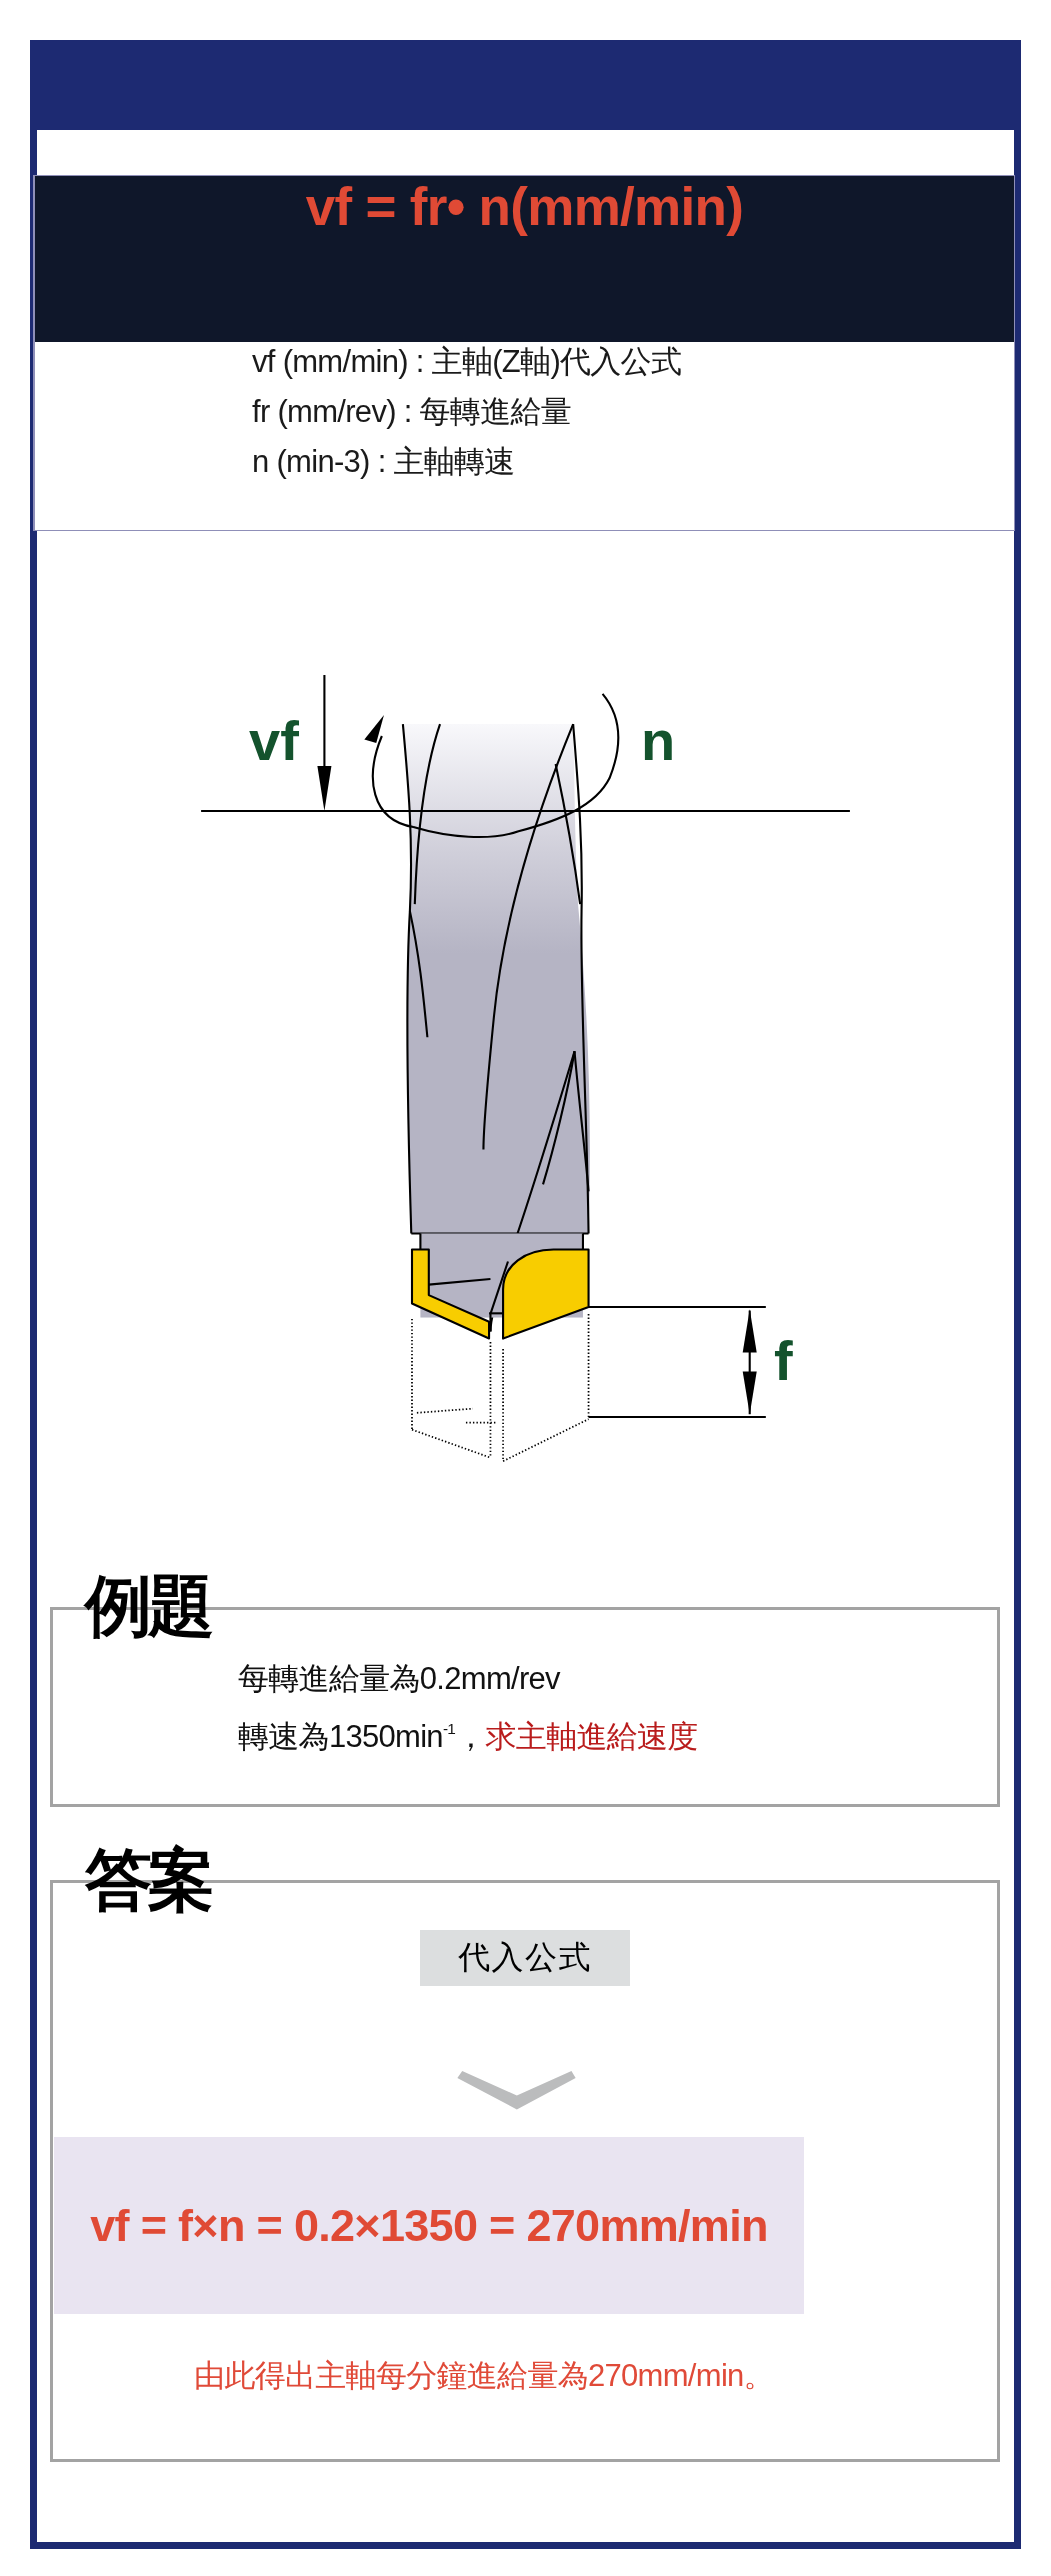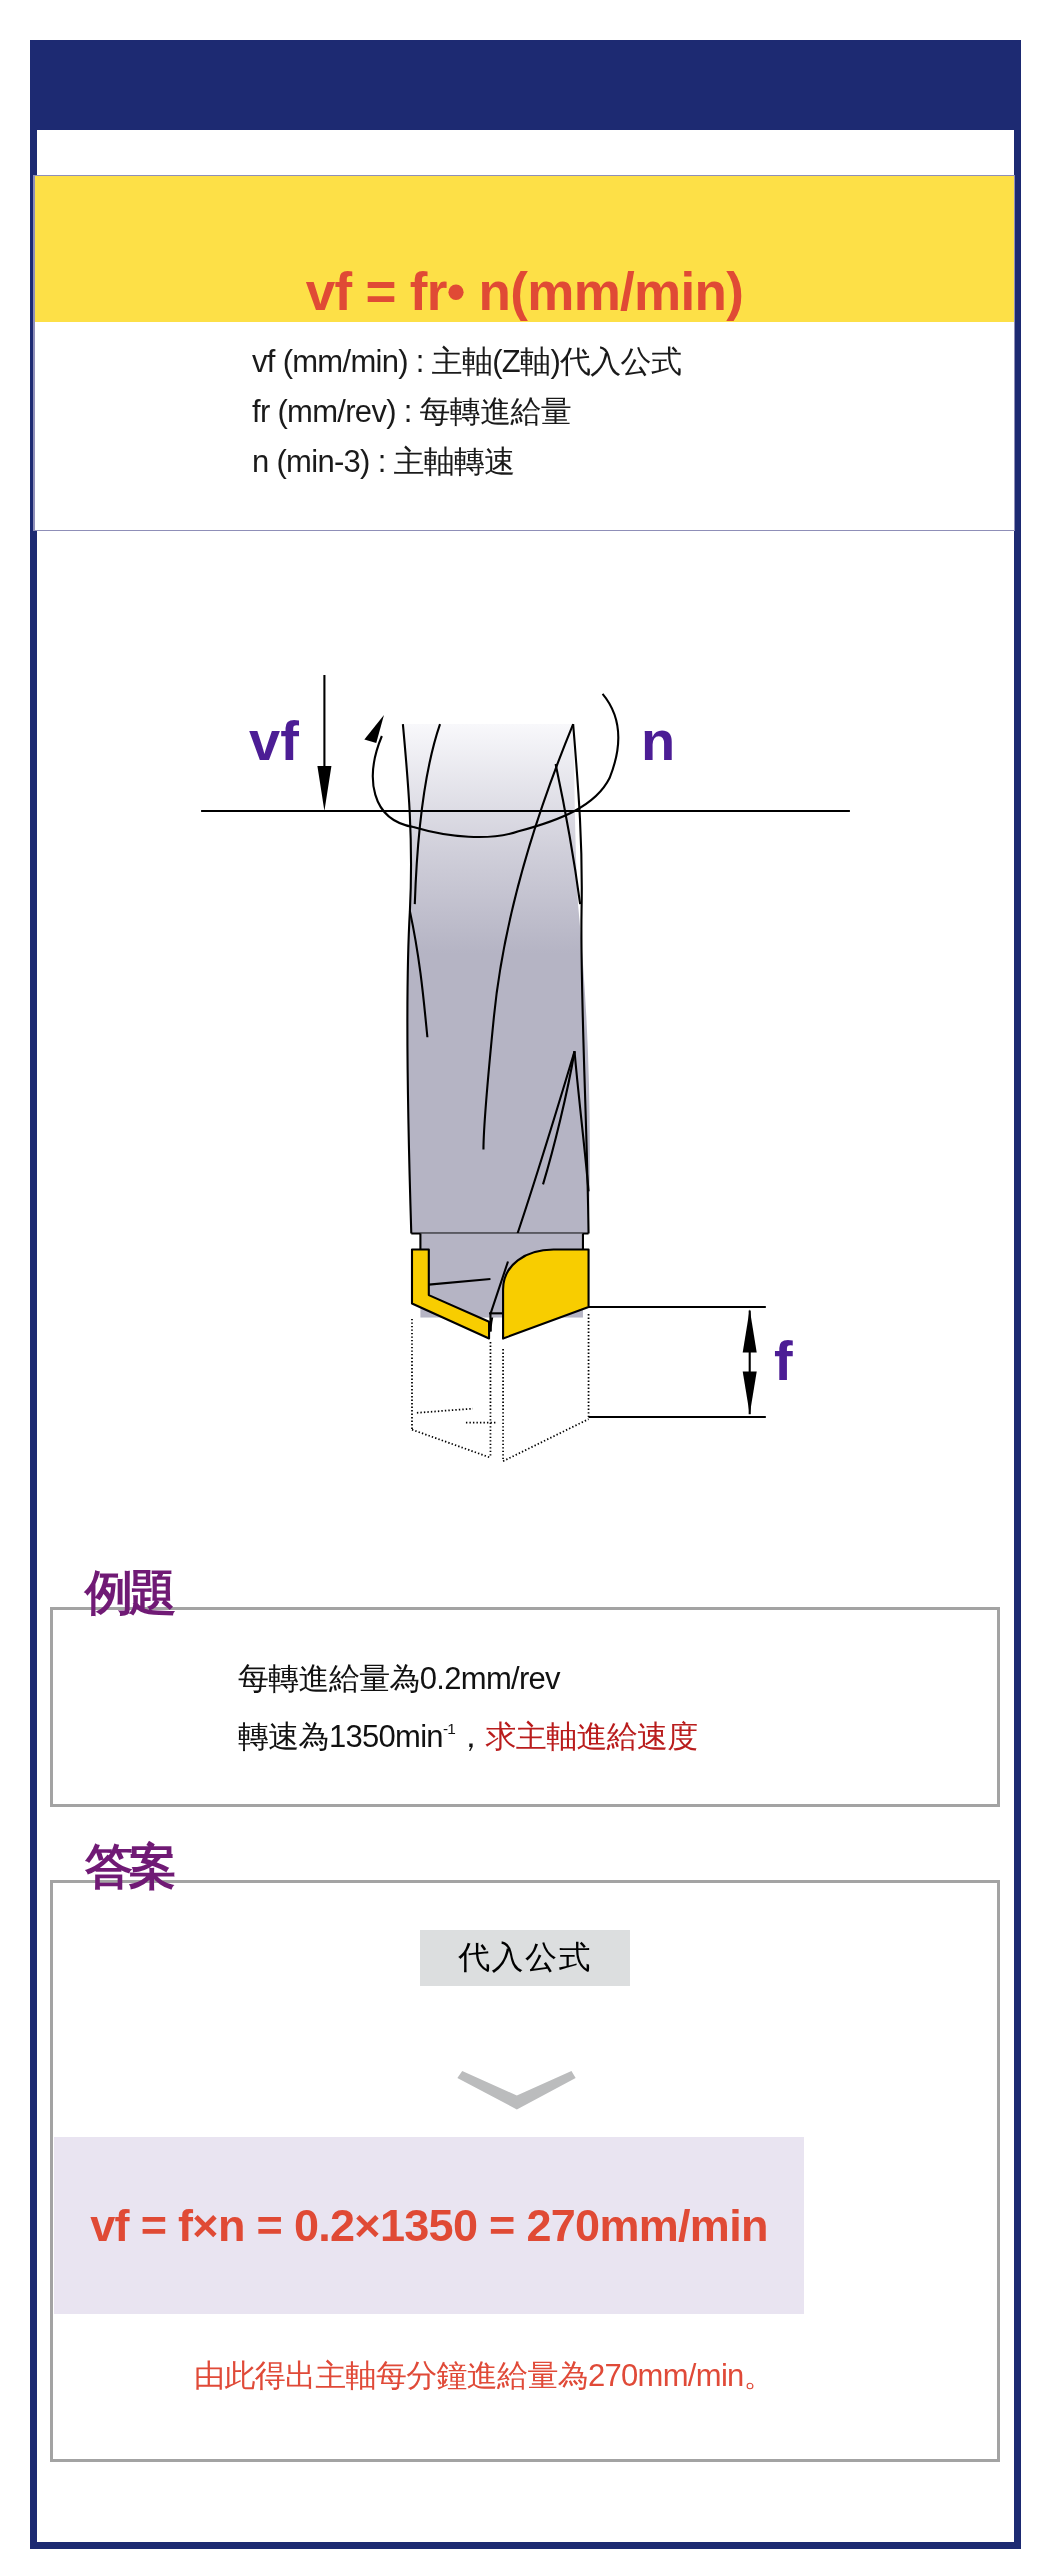--- a/index.html
+++ b/index.html
@@ -6,35 +6,35 @@
   body { width:1051px; height:2576px; position:relative; overflow:hidden;
          font-family:"Liberation Sans","DejaVu Sans",sans-serif; }
   .frame { position:absolute; left:30px; top:40px; width:991px; height:2509px;
            background:#1d2a72; }
   .frame-inner { position:absolute; left:7px; top:90px; right:7px; bottom:7px; background:#fff; }
   .header-title { position:absolute; left:0; right:0; top:0; height:90px; display:flex;
                   align-items:center; justify-content:center; color:#fff; font-size:38px;
                   letter-spacing:9.8px; font-weight:normal; }
   .formula-box { position:absolute; left:33px; top:175px; width:982px; height:356px;
                  border:1.4px solid #8f8fb8; border-left-width:2.8px; background:#fff; box-sizing:border-box; }
-  .formula-band { position:absolute; left:0; right:0; top:0; height:146px; background:#fde047;
-                  display:flex; align-items:flex-end; justify-content:center; }
+  .formula-band { position:absolute; left:0; right:0; top:0; height:166px; background:#0f172a;
+                  display:flex; align-items:flex-start; justify-content:center; }
   .formula-text { color:#e04a35; font-size:53px; font-weight:bold; letter-spacing:-0.7px; }
   .defs { position:absolute; left:217px; top:161px; color:#1a1a1a; font-size:31px; line-height:50px;
           letter-spacing:-0.7px; }
   .diagram { position:absolute; left:0; top:0; width:1051px; height:1507px; }
-  .label-vf, .label-n, .label-f { position:absolute; font-weight:bold; color:#4c1d95; font-size:56px;text-align:center; }
+  .label-vf, .label-n, .label-f { position:absolute; font-weight:bold; color:#14532d; font-size:56px;text-align:center; }
   .label-vf { left:249px; top:708px; }
   .label-n { left:641px; top:708px; }
   .label-f { left:774px; top:1328px; }
   .section-box { position:absolute; left:50px; width:950px; border:3.5px solid #a3a3a3;
                  background:#fff; box-sizing:border-box; }
   .example-box { top:1607px; height:200px; }
   .answer-box { top:1880px; height:582px; }
-  .section-title { position:absolute; font-size:48px; font-weight:bold; color:#701a75;
+  .section-title { position:absolute; font-size:67px; font-weight:bold; color:#000000;
                    letter-spacing:-4.2px; background:transparent; }
   .example-title { left:85px; top:1561px; }
   .answer-title { left:85px; top:1835px;text-align:center; }
   .example-lines { position:absolute; left:238px; top:1654px; font-size:31px; line-height:50px;
                    color:#111; letter-spacing:-0.7px; }
   .red { color:#b91c1c; }
   sup { font-size:15.4px; vertical-align:12.6px; }
   .pill { position:absolute; left:420px; top:1930px; width:210px; height:56px; background:#dcdedf;
           display:flex; align-items:center; justify-content:center; font-size:32px; color:#000;
           letter-spacing:1.4px; }

